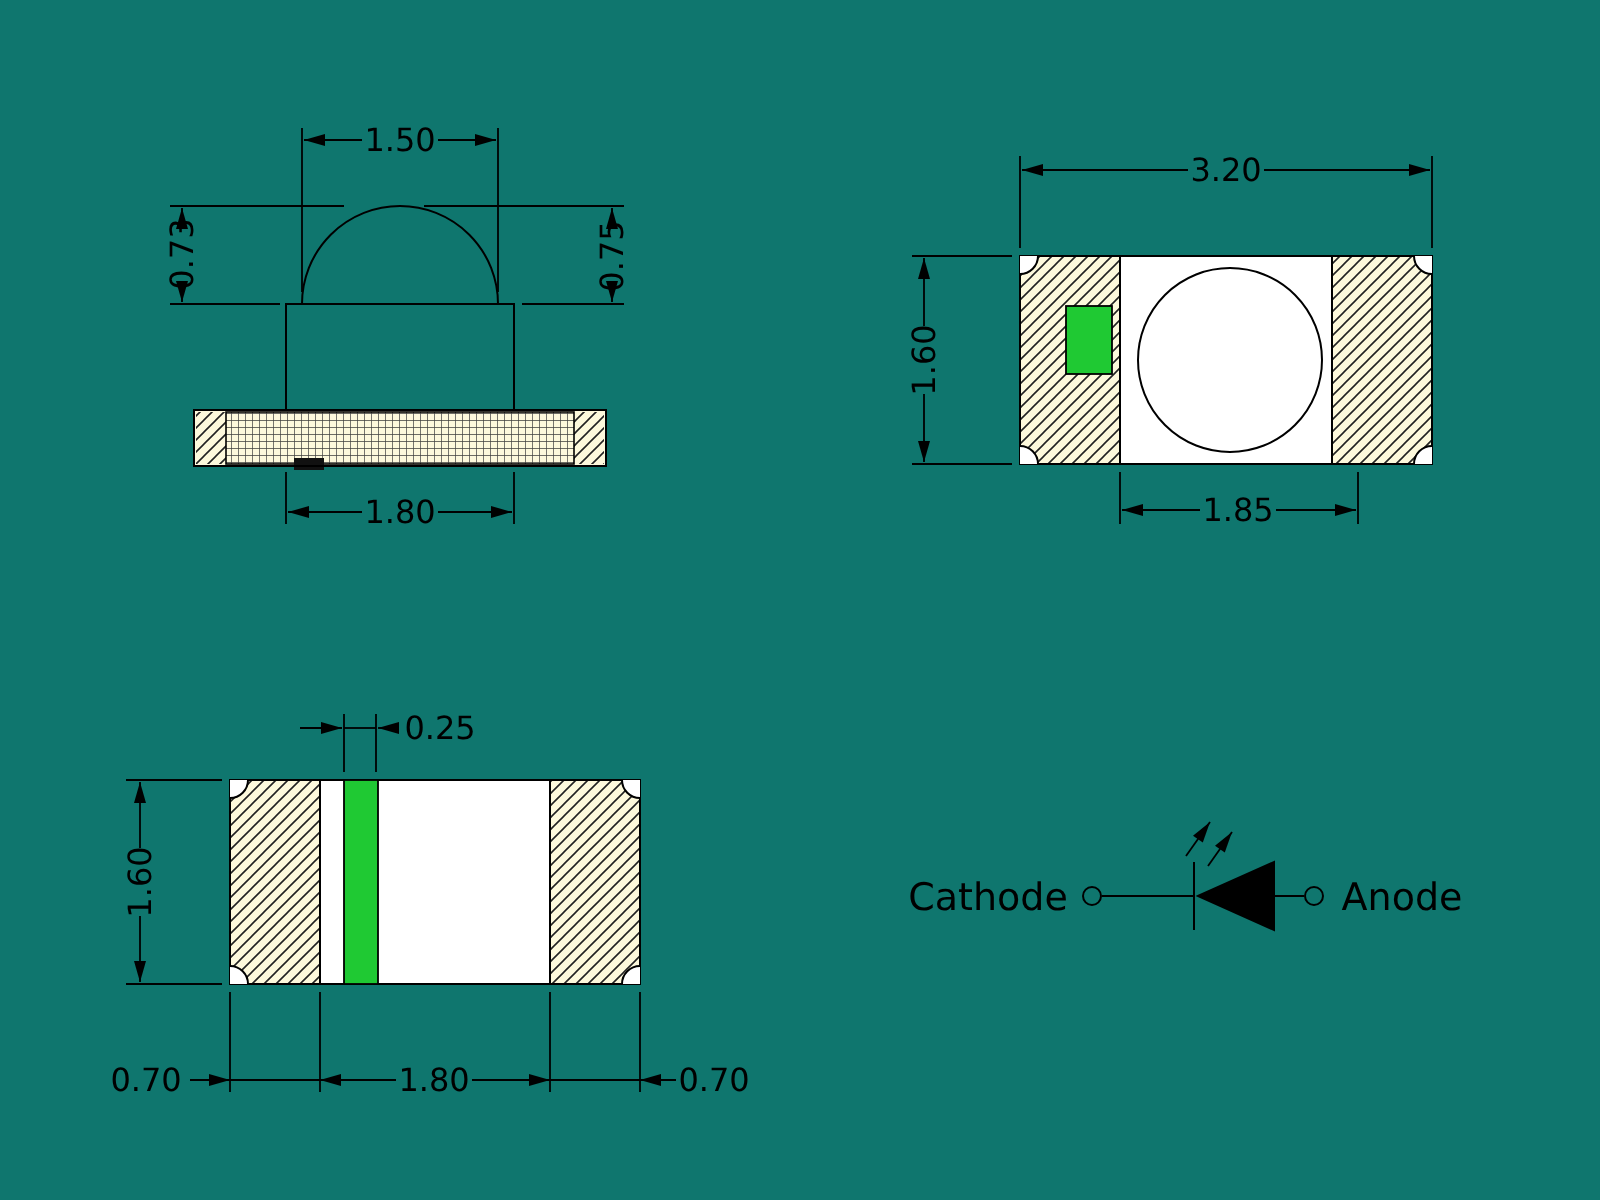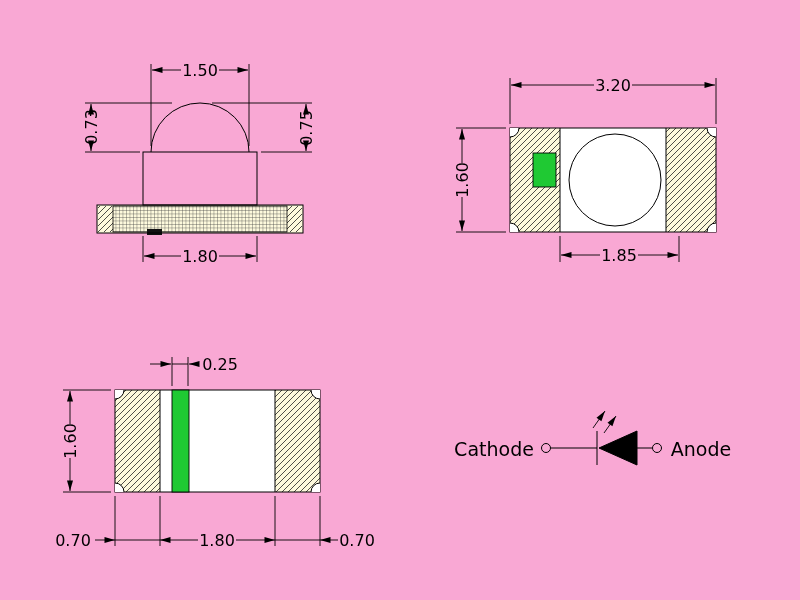--- a/index.html
+++ b/index.html
@@ -1,16 +1,16 @@
 <!DOCTYPE html>
 <html><head>
 <meta charset="utf-8">
 <style>
   html,body{margin:0;padding:0;background:#fff;}
-  .stage{position:relative;width:800px;height:600px;background:#f9a8d4;overflow:hidden;}
+  .stage{position:relative;width:800px;height:600px;background:#0f766e;overflow:hidden;}
   svg{display:block;}
   .dim{font-family:"DejaVu Sans","Liberation Sans",sans-serif;font-size:16px;fill:#000;
        text-anchor:middle;dominant-baseline:central;}
   .lbl{font-family:"DejaVu Sans","Liberation Sans",sans-serif;font-size:19px;fill:#000;
        text-anchor:middle;dominant-baseline:central;}
   .ln{stroke:#000;stroke-width:1;fill:none;}
   .thin{stroke:#000;stroke-width:0.9;fill:none;}
 </style>
 </head>
 <body>

